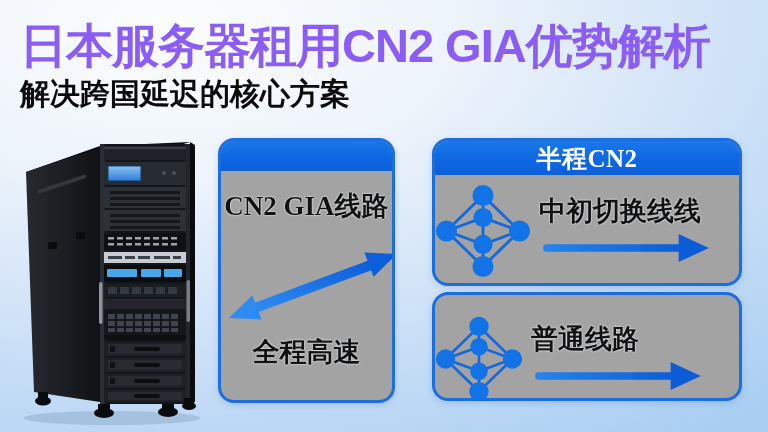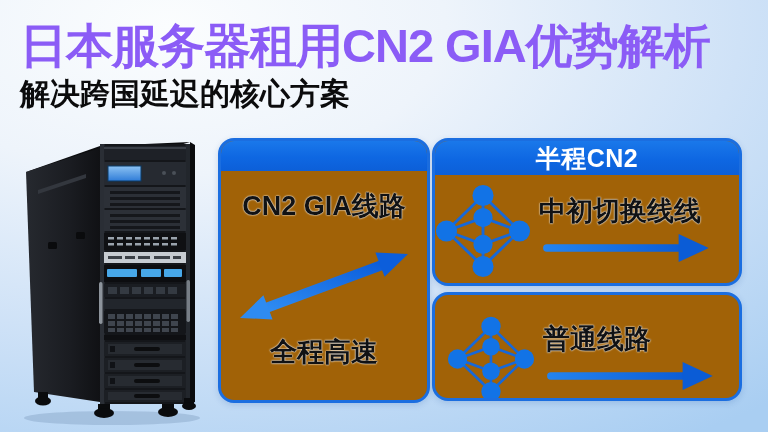--- a/index.html
+++ b/index.html
@@ -20,57 +20,58 @@
   .title-sub {
     font-size: 30px; line-height: 1.1; font-weight: 900;
     color: #0b0b0c; letter-spacing: 0px; margin-top: 4px;
   }
 
   
   .rack-wrap { position: absolute; left: 14px; top: 132px; width: 196px; height: 296px; }
 
   
   .panel {
-    position: absolute; background: #a16207;
+    position: absolute; background: #a3a3a3;
     border: 3px solid #1b6ee0; border-radius: 16px;
     box-shadow: 0 2px 6px rgba(30,80,160,0.18);
     overflow: hidden;
+    font-family: Liberation Serif, serif;
   }
   .panel-header {
     width: 100%;
     background: linear-gradient(180deg, #1a78ea 0%, #0e67e2 55%, #0c5fd8 100%);
     display: flex; align-items: center; justify-content: center;
   }
   .panel-header-text {
     color: #ffffff; font-weight: 900; font-size: 25px; letter-spacing: 0.5px;
   }
 
   
-  .panel-left { left: 218px; top: 138px; width: 212px; height: 265px; }
+  .panel-left { left: 218px; top: 138px; width: 177px; height: 265px; }
   .panel-left .panel-header { height: 30px; }
   .pl-line-label {
     margin-top: 17px; text-align: center;
     font-size: 27px; font-weight: 900; color: #111214;
     text-shadow: 0 0 2px #fff, 0 0 1px #fff;
   }
   .pl-arrow { display: block; margin: 14px auto 0 auto; }
   .pl-bottom-label {
     margin-top: 4px; text-align: center;
     font-size: 27px; font-weight: 900; color: #111214;
     text-shadow: 0 0 2px #fff, 0 0 1px #fff;
   }
 
   
   .panel-rt { left: 432px; top: 138px; width: 310px; height: 148px; }
   .panel-rt .panel-header { height: 34px; }
   .panel-rb { left: 432px; top: 292px; width: 310px; height: 109px; }
 
   .net-row { display: flex; align-items: center; }
   .panel-rt .net-row { height: 111px; }
-  .panel-rb .net-row { height: 127px; padding-left: 12px; }
+  .panel-rb .net-row { height: 127px; }
 
   .net-icon { flex: 0 0 auto; }
   .row-right { display: flex; flex-direction: column; align-items: flex-start; margin-left: 8px; }
   .row-label {
     font-size: 27px; font-weight: 900; color: #111214; line-height: 1.1;
     text-shadow: 0 0 2px #fff, 0 0 1px #fff; white-space: nowrap;
   }
   .row-arrow { margin-top: 5px; }
 </style>
 </head>

